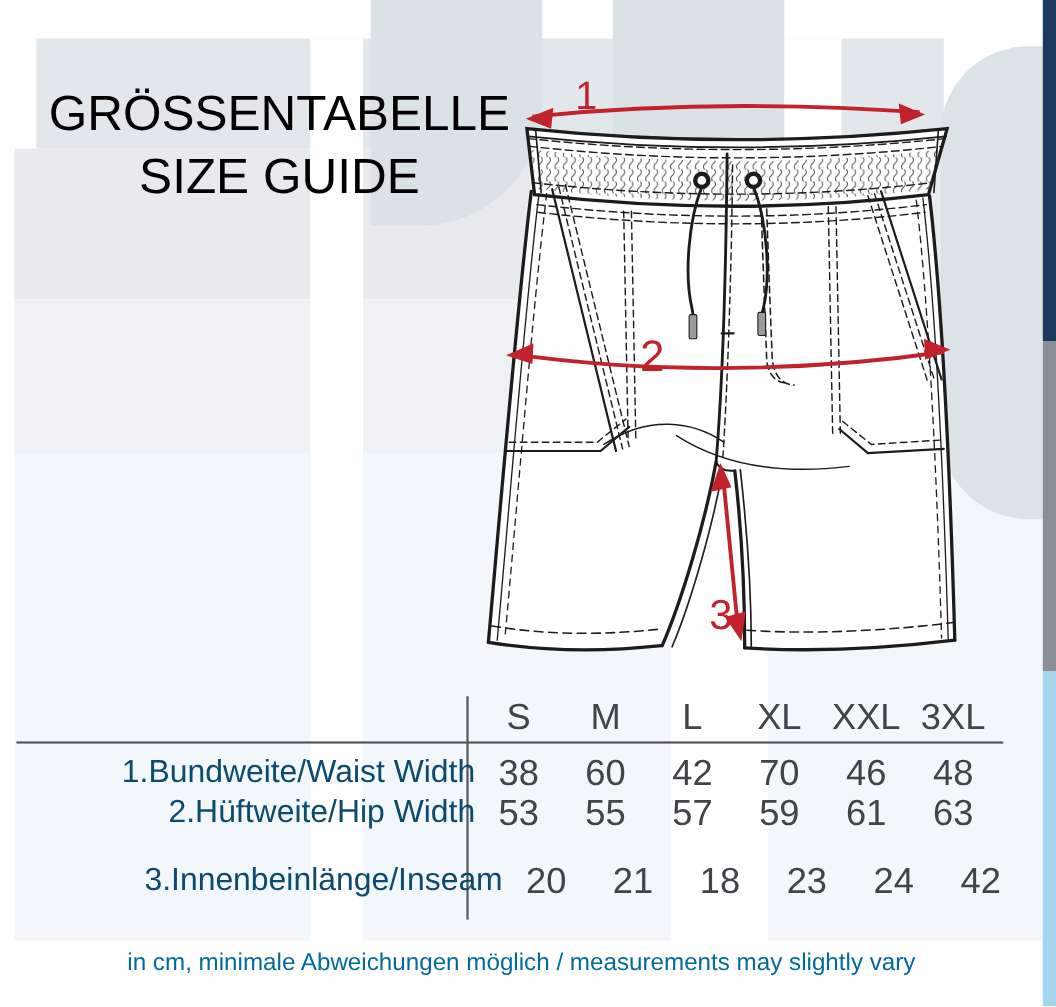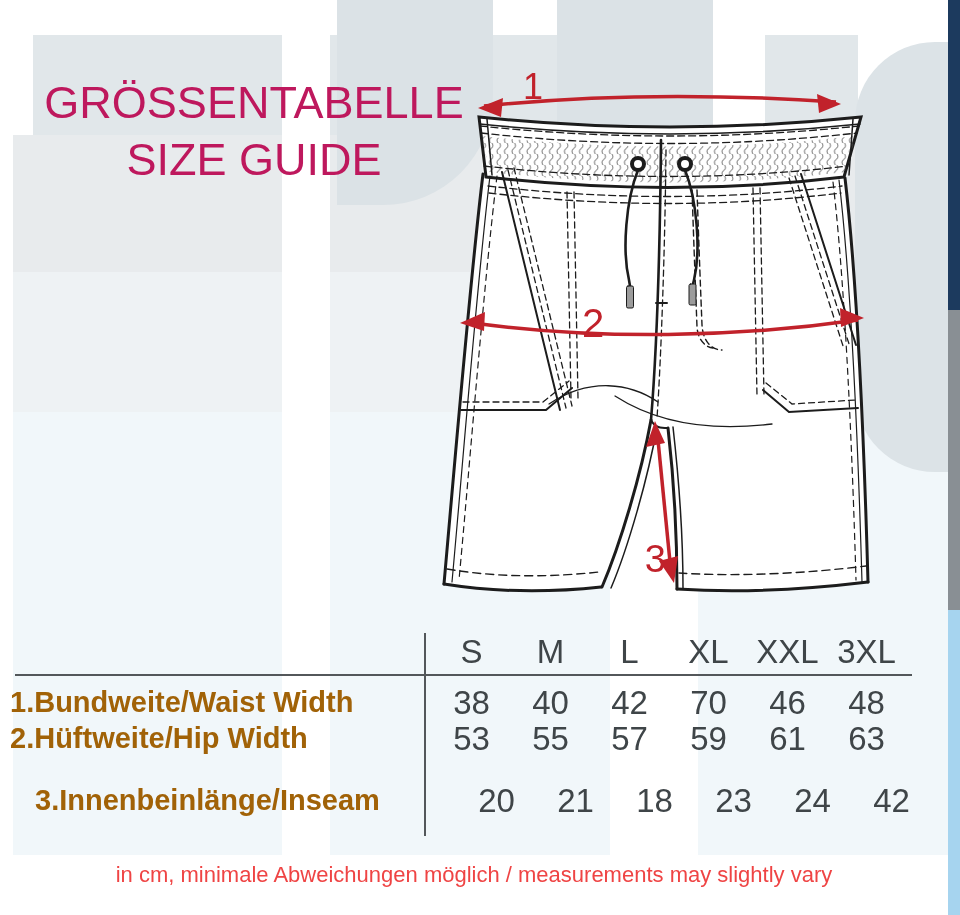--- a/index.html
+++ b/index.html
@@ -21,40 +21,40 @@
   .bg-gap1{left:282px;top:35px;width:48px;height:820px;background:#ffffff;}
   .bg-gap2{left:610px;top:412px;width:88px;height:443px;background:#ffffff;}
   .bg-gap3{left:713px;top:35px;width:52px;height:377px;background:#ffffff;}
   .bar-navy{left:948px;top:0;width:12px;height:310px;background:#1c3a5e;}
   .bar-grey{left:948px;top:310px;width:12px;height:300px;background:#898f94;}
   .bar-blue{left:948px;top:610px;width:12px;height:305px;background:#a6d4ef;}
 
   .title{
     position:absolute;left:38px;top:74px;width:432px;
     text-align:center;font-size:45px;line-height:57px;font-weight:300;
-    color:#be185d;letter-spacing:0px;white-space:nowrap;
+    color:#000000;letter-spacing:0px;white-space:nowrap;
   }
   .diagram-svg{position:absolute;left:0;top:0;width:960px;height:915px;}
 
   .size-table{position:absolute;left:0;top:0;width:948px;}
   .tbl-underline{position:absolute;left:15px;top:674px;width:897px;height:2px;background:#53575a;}
   .tbl-divider{position:absolute;left:424px;top:633px;width:2px;height:203px;background:#53575a;}
   .tbl-row{position:absolute;left:0;width:948px;height:49px;display:flex;align-items:center;}
   .tbl-header{top:630px;height:44px;}
   .row-1{top:678px;}
   .row-2{top:714px;}
   .row-3{top:776px;padding-left:25px;}
-  .tbl-label{width:422px;padding-left:10px;font-size:29px;font-weight:700;color:#a16207;white-space:nowrap;}
+  .tbl-label{width:422px;padding-left:10px;font-size:29px;font-weight:400;color:#0c4a6e;white-space:nowrap;text-align:right;}
   .tbl-cell{width:79px;text-align:center;font-size:33px;font-weight:300;color:#3f4548;}
   .tbl-cells{display:flex;margin-left:432px;}
   .tbl-header .tbl-cell{font-size:33px;}
 
   .footer{
     position:absolute;left:0;top:862px;width:948px;text-align:center;
-    font-size:22px;font-weight:300;color:#ef4444;
+    font-size:22px;font-weight:300;color:#0369a1;
   }
 </style>
 </head>
 <body>
 
 <div class="stage">
 
   <div class="bg bg-t1"></div>
   <div class="bg bg-t2"></div>
   <div class="bg bg-t3"></div>
@@ -182,21 +182,21 @@
         <span class="tbl-cell">3XL</span>
       </div>
     </div>
     <div class="tbl-underline"></div>
     <div class="tbl-divider"></div>
 
     <div class="tbl-row row-1">
       <span class="tbl-label">1.Bundweite/Waist Width</span>
       <div class="tbl-cells" style="margin-left:0;">
         <span class="tbl-cell">38</span>
-        <span class="tbl-cell">40</span>
+        <span class="tbl-cell">60</span>
         <span class="tbl-cell">42</span>
         <span class="tbl-cell">70</span>
         <span class="tbl-cell">46</span>
         <span class="tbl-cell">48</span>
       </div>
     </div>
 
     <div class="tbl-row row-2">
       <span class="tbl-label">2.Hüftweite/Hip Width</span>
       <div class="tbl-cells" style="margin-left:0;">

